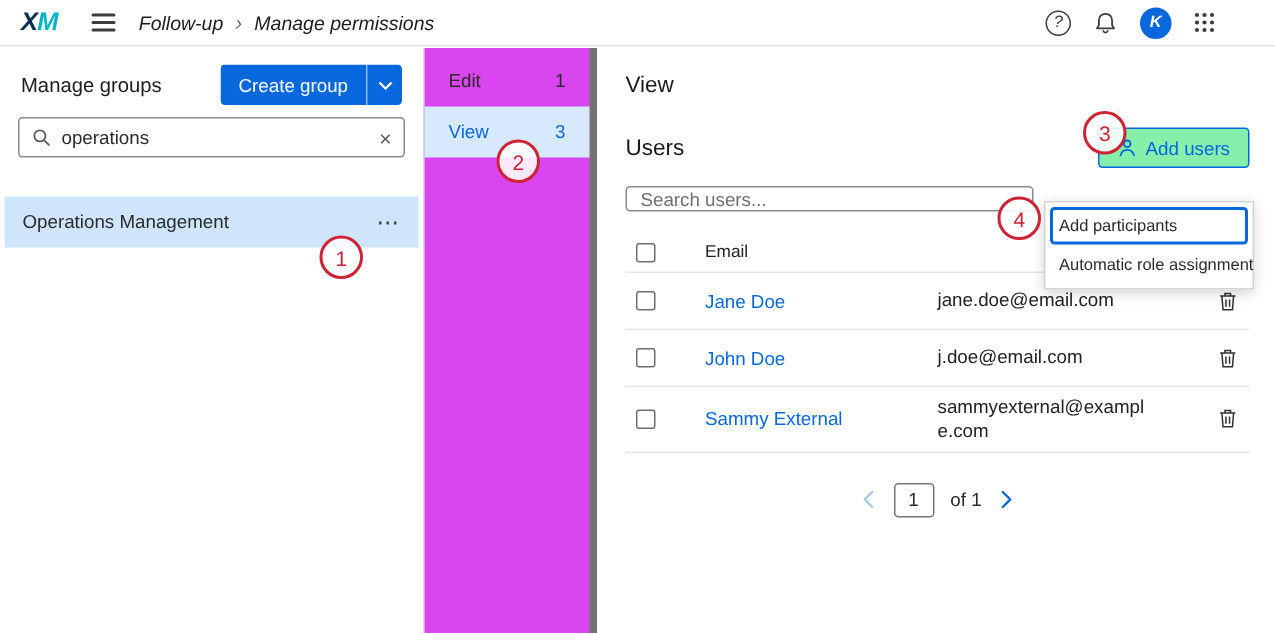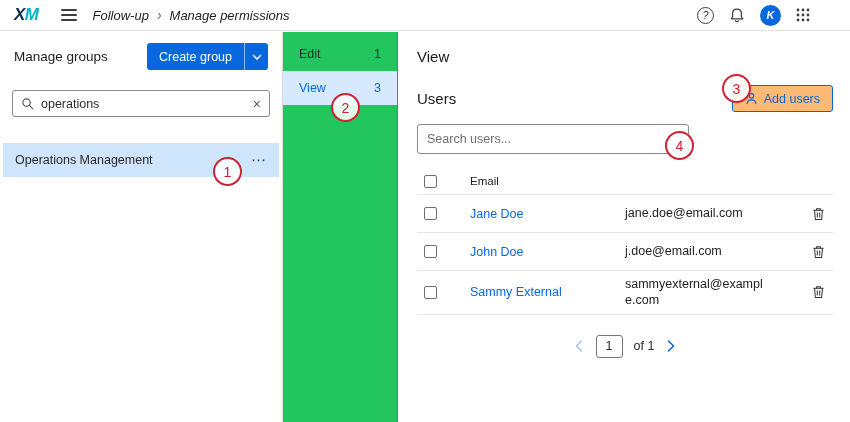--- a/index.html
+++ b/index.html
@@ -47,57 +47,57 @@
   .split-btn { display:flex; height:27px; border-radius:3px; overflow:hidden; }
   .create-btn {
     background:#0768DD; color:#fff; border:none; font-family:inherit;
     font-size:12.5px; padding:0 12px; cursor:pointer;
   }
   .create-caret {
     background:#0768DD; border:none; border-left:1px solid rgba(255,255,255,0.55);
     width:24px; display:flex; align-items:center; justify-content:center; cursor:pointer;
   }
   .search-box {
-    margin:20px 12px 0 12px; height:27px; border:1px solid #8a8a8a; border-radius:3px;
+    margin:8px 12px 0 12px; height:27px; border:1px solid #8a8a8a; border-radius:3px;
     display:flex; align-items:center; padding:0 8px; gap:7px; background:#fff;
   }
   .search-box input {
     flex:1; border:none; outline:none; font-family:inherit; font-size:12.5px; color:#2b2b2b; min-width:0;
   }
   .clear-x { color:#5a5a5a; font-size:14px; cursor:pointer; line-height:1; }
   .group-item {
     margin:26px 3px 0 3px; height:34px; background:#cee5fb;
     display:flex; align-items:center; justify-content:space-between;
     padding:0 12px; font-size:12.5px; color:#2b2b2b; cursor:pointer;
   }
   .more-dots { font-size:15px; color:#3d3d3d; letter-spacing:1px; cursor:pointer; }
 
   
   .mid-panel {
     position:absolute; top:32px; left:283px; width:115px; bottom:0;
-    border-right:1px solid #737373; background:#22c55e; padding-top:5px;
+    border-right:5px solid #737373; background:#d946ef; padding-top:5px;
   }
   .mid-item {
     height:34px; display:flex; align-items:center; justify-content:space-between;
     padding:0 16px; font-size:12.5px; color:#2b2b2b; cursor:pointer;
   }
   .mid-item.selected { background:#d6e9ff; color:#0768DD; }
 
   
   .main { position:absolute; top:32px; left:399px; right:0; bottom:0; padding:16px 17px 0 18px; background:#fff; }
   .view-title { font-size:15px; color:#1a1a1a; }
   .users-row { margin-top:20px; display:flex; align-items:center; justify-content:space-between; }
   .users-title { font-size:15px; color:#1a1a1a; }
   .add-users-btn {
     display:flex; align-items:center; gap:6px; height:27px; padding:0 12px;
-    background:#fdba74; border:1px solid #0768DD; border-radius:3px;
+    background:#86efac; border:1px solid #0768DD; border-radius:3px;
     color:#0768DD; font-family:inherit; font-size:12.5px; cursor:pointer;
   }
   .search-users {
-    margin-top:12px; width:272px; height:30px; border:1px solid #8a8a8a; border-radius:3px;
+    margin-top:12px; width:272px; height:17px; border:1px solid #8a8a8a; border-radius:3px;
     padding:0 9px; font-family:inherit; font-size:12.5px; color:#2b2b2b; outline:none; display:block;
   }
   .search-users::placeholder { color:#6f6f6f; }
 
   .table { margin-top:14px; }
   .thead, .trow { display:flex; align-items:center; }
   .thead { height:27px; border-bottom:1px solid #e6e6e6; color:#5f5f5f; font-size:11.5px; }
   .trow { min-height:38px; border-bottom:1px solid #e6e6e6; font-size:12.5px; padding:5px 0; }
   .col-check { width:53px; padding-left:7px; display:flex; align-items:center; }
   .col-name { width:155px; }
@@ -230,20 +230,24 @@
       <span style="display:flex;">
         <svg width="13" height="13" viewBox="0 0 14 14" fill="none" stroke="#0768DD" stroke-width="1.3">
           <circle cx="7" cy="4.2" r="2.4"></circle>
           <path d="M2.2 12.5c.6-2.6 2.5-4 4.8-4s4.2 1.4 4.8 4" stroke-linecap="round"></path>
         </svg>
       </span>
       <span>Add users</span>
     </button>
   </div>
 
+  <div class="menu">
+    <div class="menu-item focused">Add participants</div>
+    <div class="menu-item">Automatic role assignment</div>
+  </div>
 
   <input class="search-users" placeholder="Search users..." style="">
 
   <div class="table">
     <div class="thead">
       <span class="col-check">
           <input type="checkbox" class="cbx" style="">
         </span>
       <span class="col-email">Email</span>
       <span class="col-action"></span>

